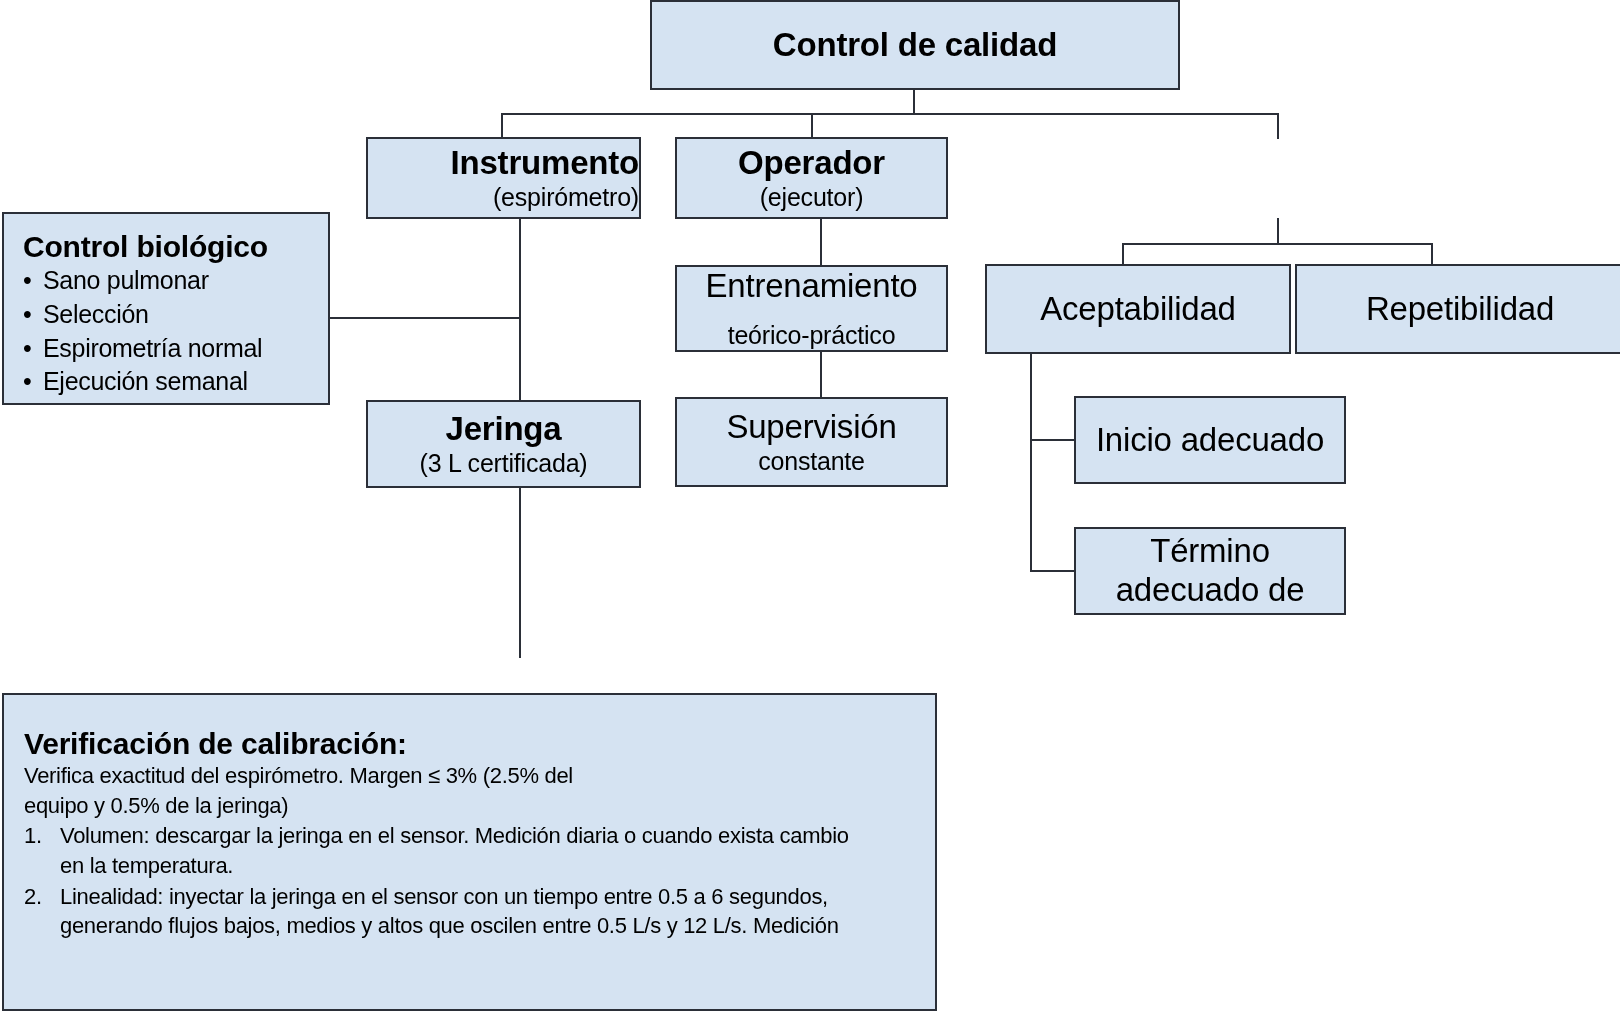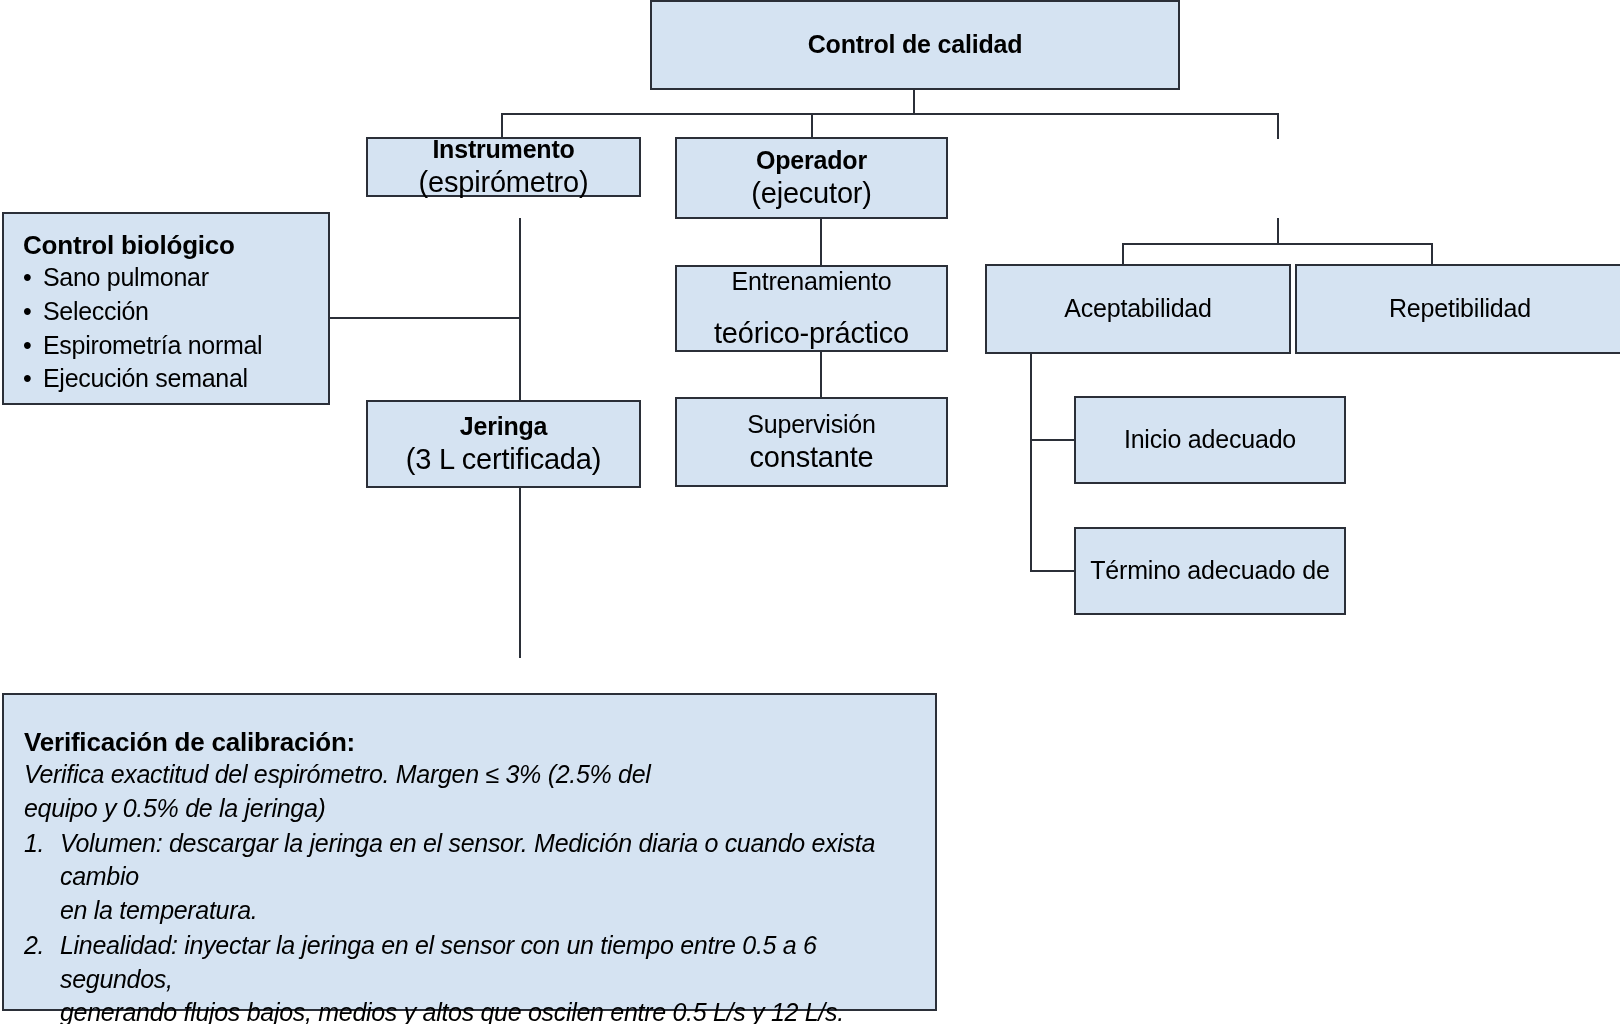--- a/index.html
+++ b/index.html
@@ -26,53 +26,52 @@
     box-sizing: border-box;
     display: flex;
     flex-direction: column;
     align-items: center;
     justify-content: center;
     text-align: center;
     line-height: 1.18;
   }
   .box .t1 {
     font-weight: bold;
-    font-size: 25px;
+    font-size: 33px;
     letter-spacing: -0.2px;
   }
   .box .t2 {
     font-weight: normal;
-    font-size: 29px;
+    font-size: 25px;
     letter-spacing: -0.2px;
   }
   .box.plain .t1 {
     font-weight: normal;
   }
   
   .panel {
     position: absolute;
     background: #d5e3f2;
     border: 2px solid #2b2f38;
     box-sizing: border-box;
     text-align: left;
   }
   .panel .hdr {
     font-weight: bold;
-    font-size: 26px;
+    font-size: 30px;
     letter-spacing: -0.2px;
   }
   .panel .li {
     font-size: 25px;
     letter-spacing: -0.3px;
     white-space: nowrap;
   }
   .panel .para {
-    font-size: 25px;
+    font-size: 22px;
     letter-spacing: -0.3px;
-    font-style: italic;
   }
   .bullet-list {
     list-style: none;
     margin: 0;
     padding: 0;
   }
   .bullet-list li {
     position: relative;
     padding-left: 20px;
     line-height: 1.35;
@@ -136,21 +135,21 @@
   <div class="ln lnv" style="left:1431px; top:243px; height:22px;"></div>
 
   <div class="ln lnv" style="left:1030px; top:353px; height:219px;"></div>
   <div class="ln lnh" style="left:1030px; top:439px; width:46px;"></div>
   <div class="ln lnh" style="left:1030px; top:570px; width:46px;"></div>
 
   <div class="box" style="left:650px; top:0px; width:530px; height:90px;">
     <span class="t1">Control de calidad</span>
   </div>
 
-  <div class="box" style="left:366px; top:137px; width:275px; height:60px;">
+  <div class="box" style="left:366px; top:137px; width:275px; height:82px;align-items:flex-end;">
     <span class="t1">Instrumento</span>
     <span class="t2">(espirómetro)</span>
   </div>
 
   <div class="box" style="left:675px; top:137px; width:273px; height:82px;">
     <span class="t1">Operador</span>
     <span class="t2">(ejecutor)</span>
   </div>
 
 

